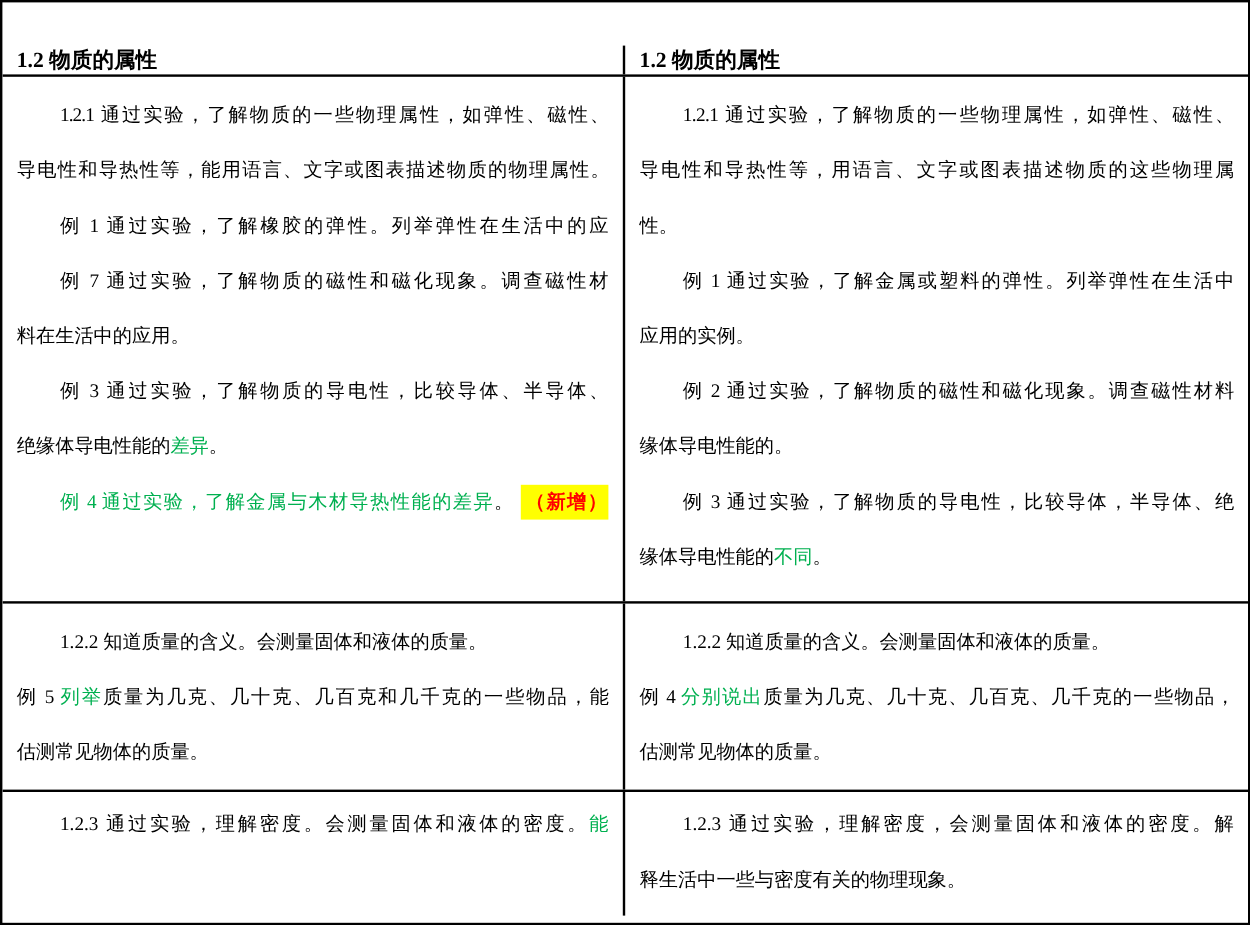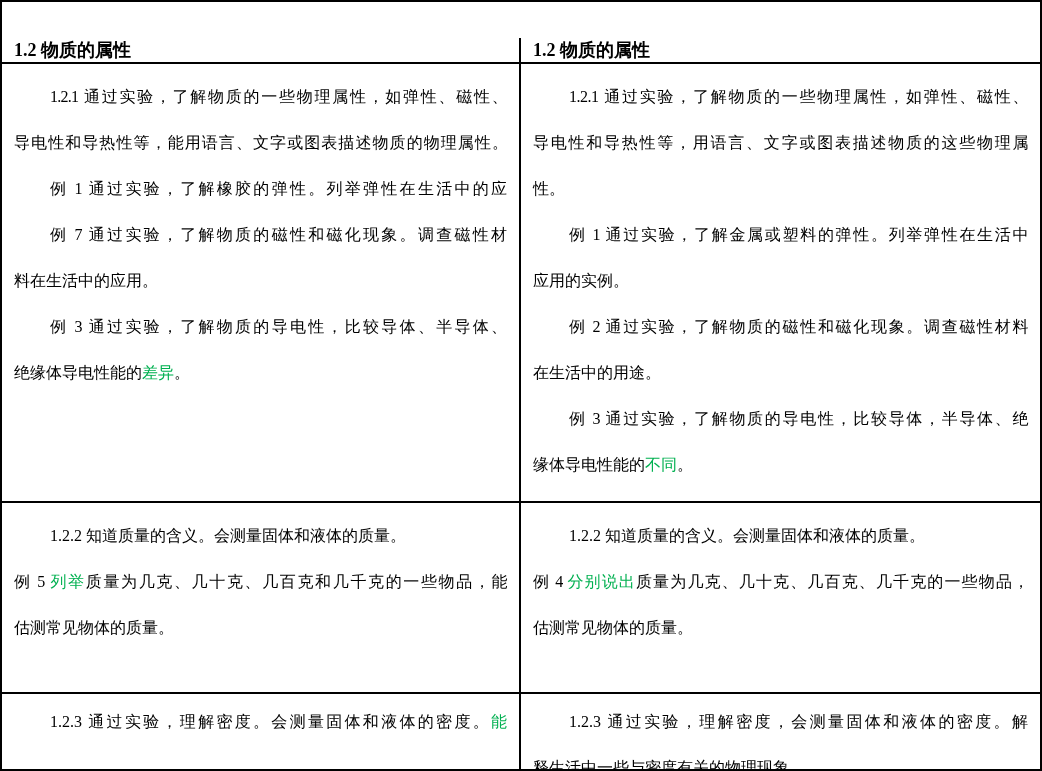--- a/index.html
+++ b/index.html
@@ -17,21 +17,21 @@
   .t-cell{
     box-sizing:border-box;
     width:50%;
     padding:0 12px;
     overflow:hidden;
   }
   .t-cell.left{border-right:2px solid #000;}
   .hdr-row{height:62px;align-items:flex-end;}
   .hdr-cell{display:flex;align-items:center;font-weight:bold;font-size:18px;}
   .r1{height:439px;}
-  .r2{height:191px;}
+  .r2{height:157px;}
   .r3{height:103px;}
   .r1 .t-cell{padding-top:10px;}
   .r2 .t-cell{padding-top:10px;}
   .r3 .t-cell{padding-top:5px;}
   .line{
     font-size:16px;
     line-height:46px;
     text-align:justify;
     text-justify:inter-character;
     word-break:break-all;
@@ -62,29 +62,30 @@
 
   <div class="t-row r1">
     <div class="t-cell left">
         <div class="line indent fill" style="letter-spacing: -0.75px;"><span>1.2.1 通过实验，了解物质的一些物理属性，如弹性、磁性、</span></div>
         <div class="line fill" style="letter-spacing: -1px;"><span>导电性和导热性等，能用语言、文字或图表描述物质的物理属性。</span></div>
         <div class="line indent fill"><span>例 1 通过实验，了解橡胶的弹性。列举弹性在生活中的应</span></div>
         <div class="line indent fill"><span>例 7 通过实验，了解物质的磁性和磁化现象。调查磁性材</span></div>
         <div class="line"><span>料在生活中的应用。</span></div>
         <div class="line indent fill"><span>例 3 通过实验，了解物质的导电性，比较导体、半导体、</span></div>
         <div class="line"><span>绝缘体导电性能的</span><span class="seg-green">差异</span><span>。</span></div>
+        <div class="line indent fill" style="letter-spacing: -0.75px;"><span class="seg-green">例 4 通过实验，了解金属与木材导热性能的差异</span><span>。 </span><span class="seg-new">（新增）</span></div>
       </div>
     <div class="t-cell">
         <div class="line indent fill" style="letter-spacing: -0.5px;"><span>1.2.1 通过实验，了解物质的一些物理属性，如弹性、磁性、</span></div>
         <div class="line fill" style="letter-spacing: -0.5px;"><span>导电性和导热性等，用语言、文字或图表描述物质的这些物理属</span></div>
         <div class="line"><span>性。</span></div>
         <div class="line indent fill" style="letter-spacing: -0.5px;"><span>例 1 通过实验，了解金属或塑料的弹性。列举弹性在生活中</span></div>
         <div class="line"><span>应用的实例。</span></div>
         <div class="line indent fill" style="letter-spacing: -0.5px;"><span>例 2 通过实验，了解物质的磁性和磁化现象。调查磁性材料</span></div>
-        <div class="line"><span>在生活中的用途。</span></div>
+        <div class="line"><span>缘体导电性能的。</span></div>
         <div class="line indent fill" style="letter-spacing: -0.5px;"><span>例 3 通过实验，了解物质的导电性，比较导体，半导体、绝</span></div>
         <div class="line"><span>缘体导电性能的</span><span class="seg-green">不同</span><span>。</span></div>
       </div>
   </div>
 
   <div class="t-row r2">
     <div class="t-cell left">
         <div class="line indent"><span>1.2.2 知道质量的含义。会测量固体和液体的质量。</span></div>
         <div class="line fill" style="letter-spacing: -0.5px;"><span>例 5 </span><span class="seg-green">列举</span><span>质量为几克、几十克、几百克和几千克的一些物品，能</span></div>
         <div class="line"><span>估测常见物体的质量。</span></div>

